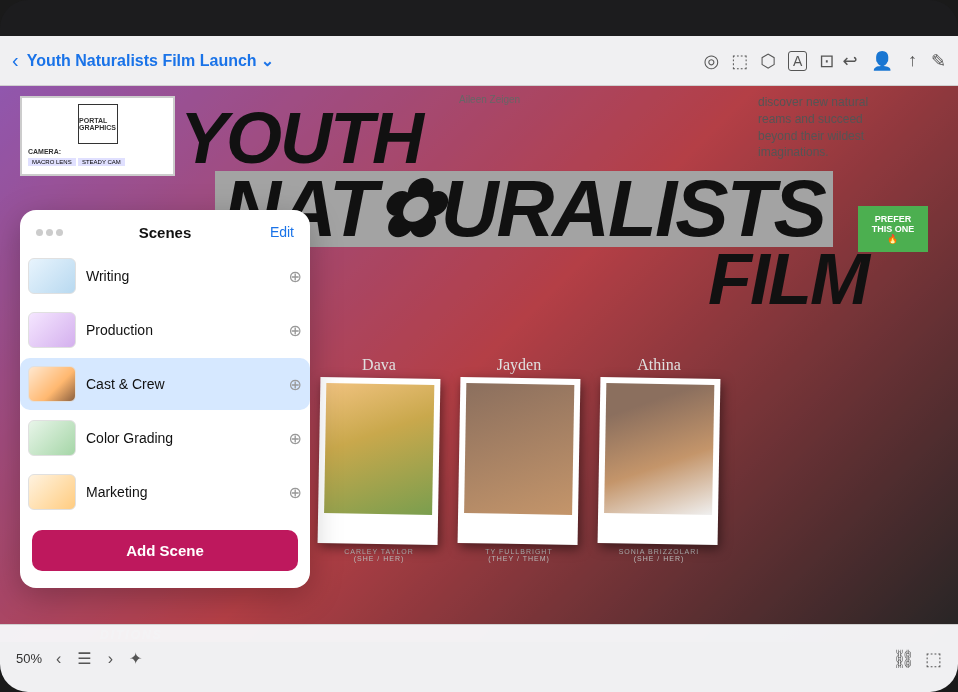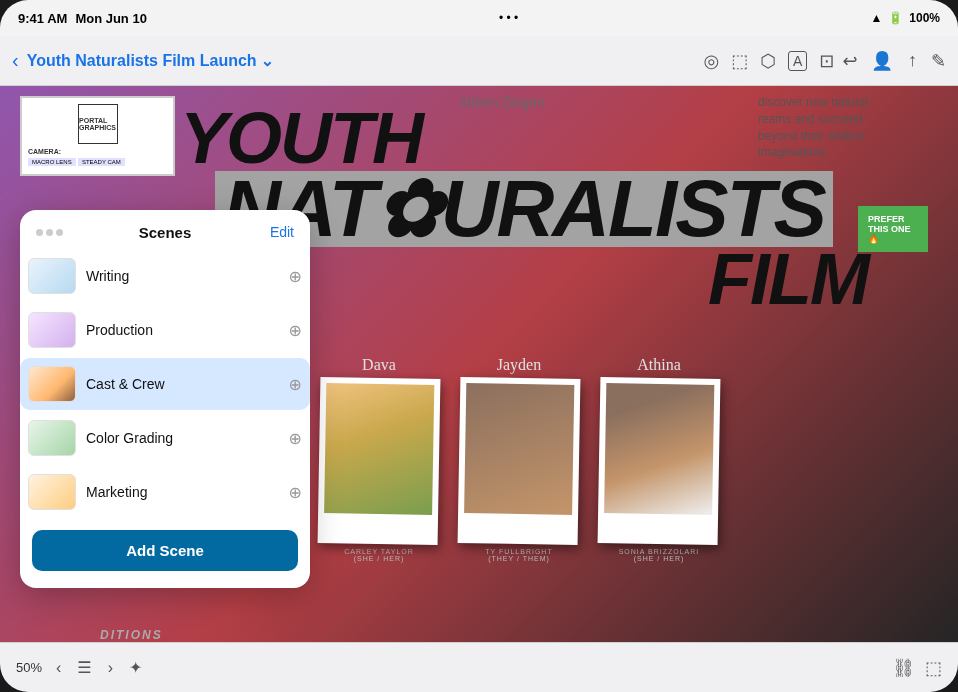--- a/index.html
+++ b/index.html
@@ -183,21 +183,21 @@
     .sticky-note {
       position: absolute;
       top: 120px;
       right: 30px;
       background: #4caf50;
       color: white;
       padding: 8px 10px;
       font-size: 9px;
       font-weight: bold;
       z-index: 15;
-      text-align: left;
+      text-align: center;
       width: 70px;
     }
 
     
     .main-cast {
       position: absolute;
       bottom: 80px;
       left: 100px;
       right: 20px;
       z-index: 10;
@@ -240,21 +240,21 @@
     .cast-photo-img.p1 { background: linear-gradient(160deg, #8b6f5e 0%, #c4956a 100%); }
     .cast-photo-img.p2 { background: linear-gradient(160deg, #f0c27f 0%, #c9a84c 40%, #7a9e4e 100%); }
     .cast-photo-img.p3 { background: linear-gradient(160deg, #8b6f5e 20%, #c4956a 60%, #f0f0f0 100%); }
 
     
     .bottom-bar {
       position: absolute;
       bottom: 0;
       left: 0;
       right: 0;
-      height: 50px;
+      height: 68px;
       background: rgba(245,245,247,0.98);
       border-top: 1px solid #d0d0d0;
       display: flex;
       align-items: center;
       justify-content: space-between;
       padding: 16px 16px;
       z-index: 100;
     }
 
     .bottom-left { display: flex; align-items: center; gap: 8px; }
@@ -353,37 +353,37 @@
     }
 
     .scene-more {
       color: #999;
       font-size: 16px;
       cursor: pointer;
     }
 
     .add-scene-btn {
       margin: 10px 12px 5px;
-      background: #0369a1;
+      background: #be185d;
       color: white;
       border: none;
       border-radius: 10px;
       padding: 12px;
       width: calc(100% - 24px);
       font-size: 15px;
       font-weight: 600;
       cursor: pointer;
     }
 
     .name-tag {
       position: absolute;
       top: 8px;
       left: 50%;
       transform: translateX(-20px);
-      font-size: 14px;
+      font-size: 10px;
       color: #666;
       z-index: 20;
     }
 
     .discover-text {
       position: absolute;
       top: 8px;
       right: 80px;
       font-size: 12px;
       color: #555;
@@ -402,32 +402,20 @@
       font-style: italic;
       letter-spacing: 2px;
       z-index: 10;
     }
   </style>
 </head>
 <body>
 
 <div class="ipad-frame">
 
-  <div class="status-bar">
-    <div class="status-left">
-      <span>9:41 AM</span>
-      <span>Mon Jun 10</span>
-    </div>
-    <div class="status-center">• • •</div>
-    <div class="status-right">
-      <span>▲</span>
-      <span>🔋</span>
-      <span>100%</span>
-    </div>
-  </div>
 
   <div class="toolbar">
     <div class="toolbar-left">
       <span class="toolbar-back">‹</span>
       <div class="toolbar-title">
         <span>Youth Naturalists Film Launch</span>
         <span>⌄</span>
       </div>
     </div>
     <div class="toolbar-center">

